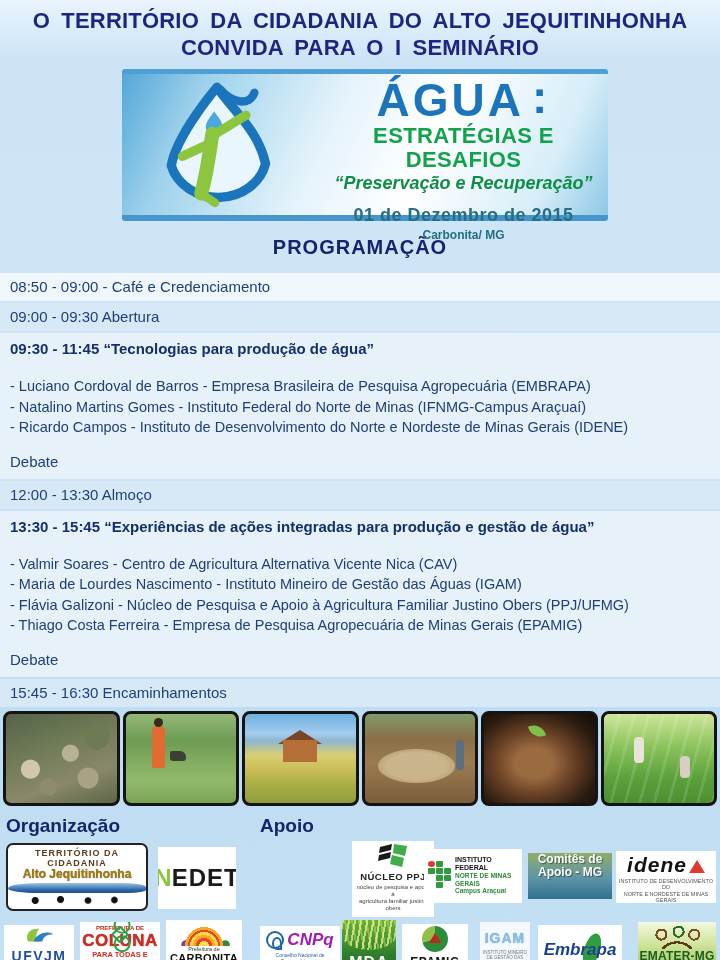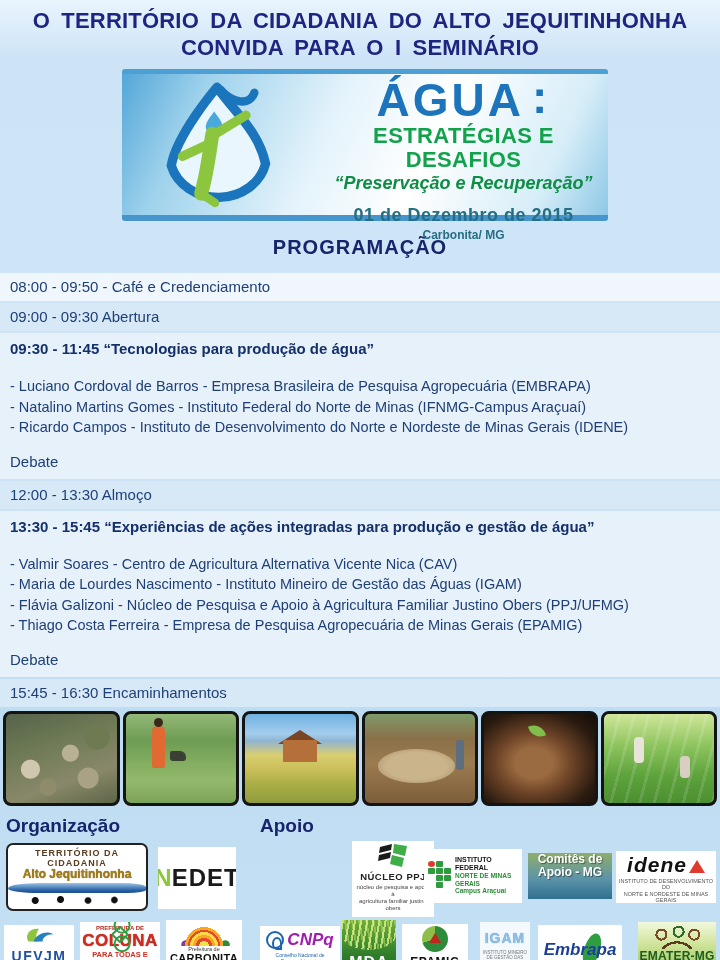--- a/index.html
+++ b/index.html
@@ -216,21 +216,21 @@
       <div class="strategies">ESTRATÉGIAS E  DESAFIOS</div>
       <div class="tagline">“Preservação e Recuperação”</div>
       <div class="banner-date">01 de Dezembro de 2015</div>
       <div class="banner-city">Carbonita/ MG</div>
     </div>
   </div>
 
   <div class="prog-heading">PROGRAMAÇÃO</div>
 
   <div class="schedule">
-    <div class="band-light">08:00 - 09:50  - Café e Credenciamento</div>
+    <div class="band-light">08:50 - 09:00  - Café e Credenciamento</div>
     <div class="band">09:00 - 09:30 Abertura</div>
 
     <div class="session">
       <div class="s-title">09:30 - 11:45 “Tecnologias para produção de água”</div>
       <div class="speakers">
         <div>- Luciano Cordoval de Barros - Empresa Brasileira de Pesquisa Agropecuária (EMBRAPA)</div>
         <div>- Natalino Martins  Gomes -  Instituto Federal do Norte de Minas  (IFNMG-Campus Araçuaí)</div>
         <div>- Ricardo Campos - Instituto de Desenvolvimento do Norte e Nordeste de Minas Gerais (IDENE)</div>
       </div>
       <div class="s-debate">Debate</div>

